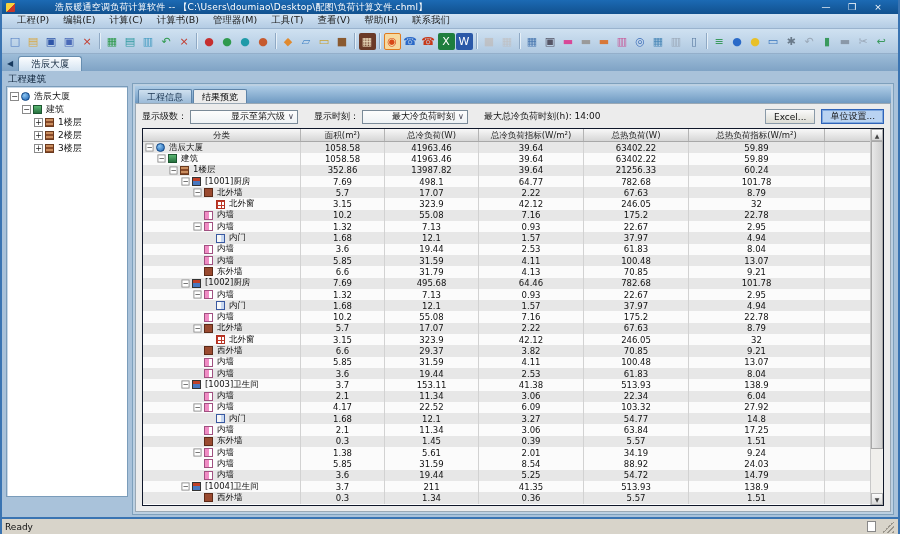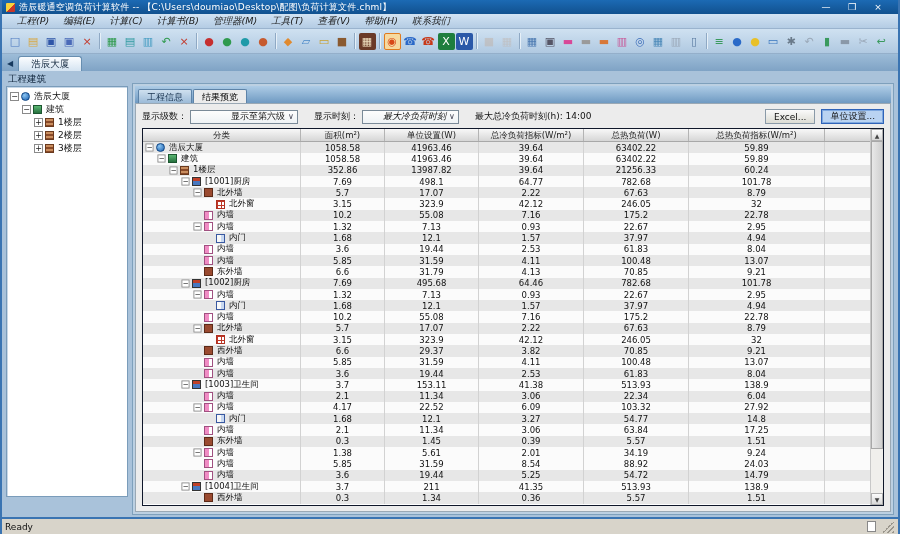--- a/index.html
+++ b/index.html
@@ -4,30 +4,30 @@
 <style>
   * { margin:0; padding:0; box-sizing:border-box; }
   html,body { width:900px; height:534px; overflow:hidden; }
   body { font-family:"DejaVu Sans", sans-serif; font-size:10px; }
   #window { position:relative; width:900px; height:534px; background:#a9c2da;
             border-left:2px solid #3a74b2; border-right:2px solid #3a74b2; }
 
   
   .titlebar { position:absolute; left:0; top:0; right:0; height:14px;
               background:linear-gradient(#1c6ab4,#11518f); color:#fff;
-              display:flex; align-items:center; padding:0 4px; font-size:9px; }
+              display:flex; align-items:center; padding:0 4px; font-size:9px;gap:36px; }
   .app-icon { width:9px; height:9px; margin-right:4px; background:linear-gradient(135deg,#f7d13c 55%,#c8372a 55%); border-radius:1px; flex:none; }
   .title-text { flex:1; white-space:nowrap; overflow:hidden; letter-spacing:.2px; }
   .win-controls { display:flex; gap:14px; margin-right:10px; }
   .win-btn { width:12px; text-align:center; cursor:default; font-size:9px; }
 
   
   .menubar { position:absolute; left:0; top:14px; right:0; height:15px;
              background:linear-gradient(#d2e3f3,#b4cce4); border-bottom:1px solid #9ab3ce;
-             display:flex; align-items:center; padding-left:8px;font-style:italic; }
+             display:flex; align-items:flex-start; padding-left:8px; }
   .menu-item { padding:0 7px; color:#1a1a1a; font-size:9.5px; white-space:nowrap; }
 
   
   .toolbar { position:absolute; left:0; top:29px; right:0; height:25px;
              background:linear-gradient(#cfe1f1,#b0c9e1); border-bottom:1px solid #94afca;
              display:flex; align-items:center; padding:0 4px; }
   .tb-btn { width:17px; height:17px; display:flex; align-items:center; justify-content:center;
             font-size:11px; border-radius:2px; margin:0 0.5px; line-height:1; }
   .tb-btn.sel { background:#f6d9a0; border:1px solid #e07b1f; }
   .tb-btn.dis { opacity:.55; }
@@ -80,21 +80,21 @@
   .rtab.active { background:#ececec; color:#000; position:relative; z-index:2; }
   .content-panel { position:absolute; left:2px; top:19px; right:2px; bottom:2px; background:#ececec; border:1px solid #9aa8b4; }
 
   
   .controls { position:absolute; left:6px; right:6px; top:4px; height:17px; display:flex; align-items:center; font-size:9px; color:#111; }
   .ctl-label { margin-right:3px; white-space:nowrap; }
   .select { height:14px; border:1px solid #7a8a98; background:linear-gradient(#fdfdfd,#eef2f5);
             display:flex; align-items:center; font-size:9px; padding-left:4px; margin-right:16px; }
   .select .sel-text { flex:1; white-space:nowrap;text-align:right; }
   .select .chev { width:12px; text-align:center; color:#445; font-size:8px; }
-  .sel-level { width:108px; } .sel-time { width:97px;font-style:italic; }
+  .sel-level { width:108px; } .sel-time { width:106px; }
   .peak-label { white-space:nowrap; margin-right:8px; }
   .ctl-spacer { flex:1; }
   .btn { height:15px; font-size:9px; border:1px solid #8a9aa8; background:linear-gradient(#fafafa,#dcdcd4);
          padding:0 8px; display:flex; align-items:center; margin-left:6px; color:#111; }
   .btn.focused { background:#b9d3f2; border:1px solid #2f63b8; box-shadow:inset 0 0 0 1px #7ea8e0; }
 
   
   .tablewrap { position:absolute; left:6px; right:6px; top:24px; bottom:5px; background:#fff; border:1px solid #0f172a; }
   .grid { position:absolute; left:0; top:0; right:13px; bottom:0; overflow:hidden; }
   .thead { display:flex; height:13px; background:linear-gradient(#f8f8f8,#d6d6d6); border-bottom:1px solid #a8a8a8; }
@@ -268,21 +268,21 @@
             <span class="peak-label">最大总冷负荷时刻(h): 14:00</span>
             <span class="ctl-spacer"></span>
             <span class="btn">Excel...</span>
             <span class="btn focused">单位设置...</span>
           </div>
           <div class="tablewrap">
             <div class="grid">
               <div class="thead">
                   <div class="th c0">分类</div>
                   <div class="th c1">面积(m²)</div>
-                  <div class="th c2">单位设置(W)</div>
+                  <div class="th c2">总冷负荷(W)</div>
                   <div class="th c3">总冷负荷指标(W/m²)</div>
                   <div class="th c4">总热负荷(W)</div>
                   <div class="th c5">总热负荷指标(W/m²)</div>
                   <div class="th c6"></div>
                 </div>
               <div class="tbody">
                   <div class="trow odd">
                     <div class="td c0" style="padding-left: 2px;">
                       <span class="exp">−</span>
                       <span class="ti ti-globe"></span>

